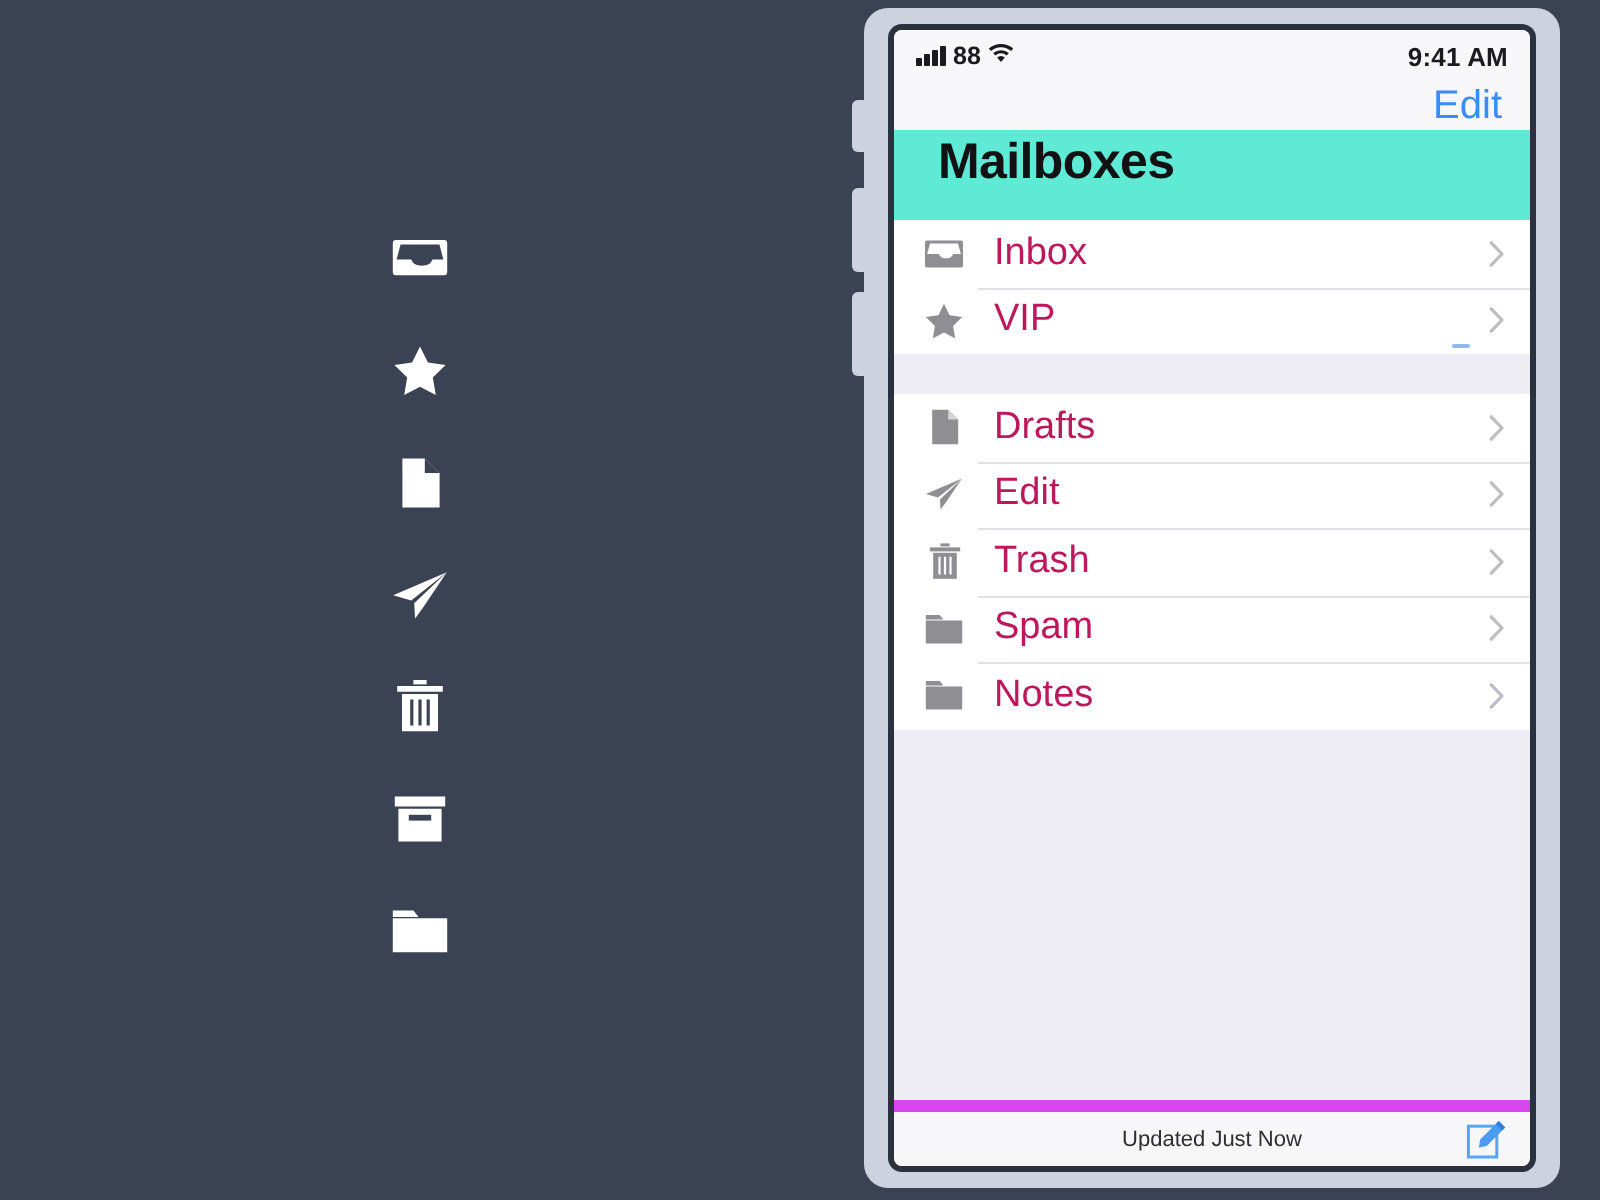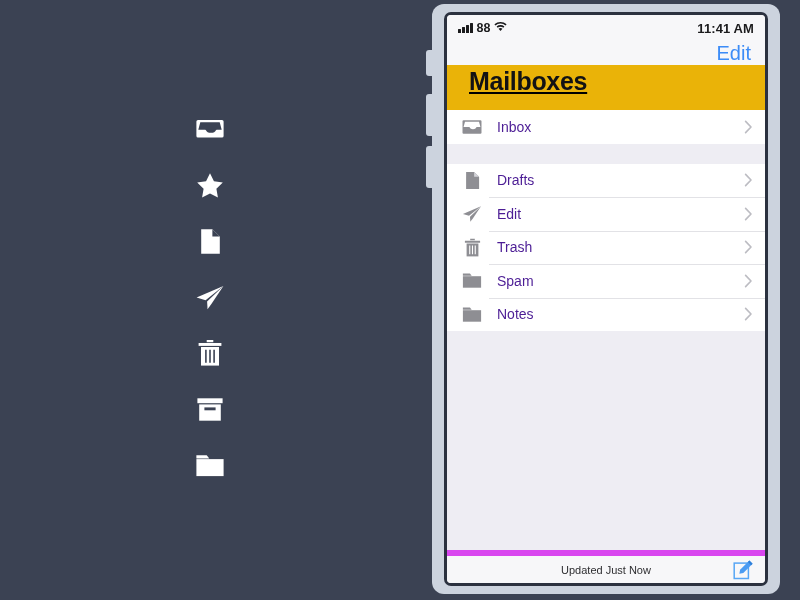--- a/index.html
+++ b/index.html
@@ -126,24 +126,23 @@
     justify-content: flex-end;
     padding: 0 14px;
     flex: 0 0 auto;
   }
   .edit-btn {
     color: #3c8cf7;
     font-size: 20px;
     cursor: pointer;
   }
   .title-bar {
-    background: #eab308;
+    background: #5eead4;
     padding: 2px 22px 14px 22px;
     flex: 0 0 auto;
-    text-decoration: underline;
   }
   .big-title {
     font-size: 25px;
     font-weight: bold;
     color: #121214;
     letter-spacing: -0.3px;
   }
 
   
   .list-scroll {
@@ -173,22 +172,22 @@
   }
   .row-icon {
     width: 22px; height: 22px;
     display: flex; align-items: center; justify-content: center;
     flex: 0 0 22px;
     margin-right: 14px;
   }
   .row-icon svg { display: block; }
   .row-label {
     flex: 1 1 auto;
-    font-size: 14px;
-    color: #4c1d95;
+    font-size: 19px;
+    color: #be185d;
   }
   .chevron {
     width: 9px; height: 14px;
     flex: 0 0 9px;
     color: #bcbcc2;
   }
   .vip-mark {
     position: absolute;
     right: 30px; bottom: 3px;
     width: 9px; height: 2px;
@@ -299,21 +298,21 @@
           <span class="sb-carrier">88</span>
           <span>
             <svg width="13" height="11" viewBox="0 0 13 11">
               <path fill="#1b1b1d" d="M6.5 1.0a9.2 9.2 0 0 0-6.1 2.3l1.05 1.2A7.6 7.6 0 0 1 6.5 2.6a7.6 7.6 0 0 1 5.05 1.9L12.6 3.3A9.2 9.2 0 0 0 6.5 1z"></path>
               <path fill="#1b1b1d" d="M6.5 4.1a6.0 6.0 0 0 0-3.9 1.45l1.06 1.2A4.45 4.45 0 0 1 6.5 5.65a4.45 4.45 0 0 1 2.84 1.1l1.06-1.2A6.0 6.0 0 0 0 6.5 4.1z"></path>
               <path fill="#1b1b1d" d="M6.5 7.0a2.9 2.9 0 0 0-1.95.78L6.5 10.0l1.95-2.22A2.9 2.9 0 0 0 6.5 7z"></path>
             </svg>
           </span>
         </div>
 
-        <div class="sb-center">11:41 AM</div>
+        <div class="sb-center">9:41 AM</div>
 
       </div>
 
       <div class="nav-edit-row">
         <span class="edit-btn">Edit</span>
       </div>
 
       <div class="title-bar">
         <div class="big-title">Mailboxes</div>
       </div>
@@ -330,20 +329,34 @@
               </svg>
             </span>
             <span class="row-label">Inbox</span>
             <span class="chevron">
               <svg width="9" height="14" viewBox="0 0 9 14">
                 <path fill="none" stroke="#bcbcc2" stroke-width="1.6" stroke-linecap="round" stroke-linejoin="round" d="M1.6 1.4L7 7l-5.4 5.6"></path>
               </svg>
             </span>
           </div>
 
+          <div class="row">
+            <span class="row-icon">
+              <svg width="20" height="19" viewBox="0 0 20 19">
+                <path fill="#8e8e93" d="M10 .9l2.8 5.7 6.3.92-4.55 4.44 1.07 6.28L10 15.28l-5.62 2.96 1.07-6.28L.9 7.52l6.3-.92z"></path>
+              </svg>
+            </span>
+            <span class="row-label">VIP</span>
+            <span class="vip-mark"></span>
+            <span class="chevron">
+              <svg width="9" height="14" viewBox="0 0 9 14">
+                <path fill="none" stroke="#bcbcc2" stroke-width="1.6" stroke-linecap="round" stroke-linejoin="round" d="M1.6 1.4L7 7l-5.4 5.6"></path>
+              </svg>
+            </span>
+          </div>
 
         </div>
 
         <div class="group-gap"></div>
 
         <div class="list-group">
 
           <div class="row">
             <span class="row-icon">
               <svg width="15" height="19" viewBox="0 0 15 19">

